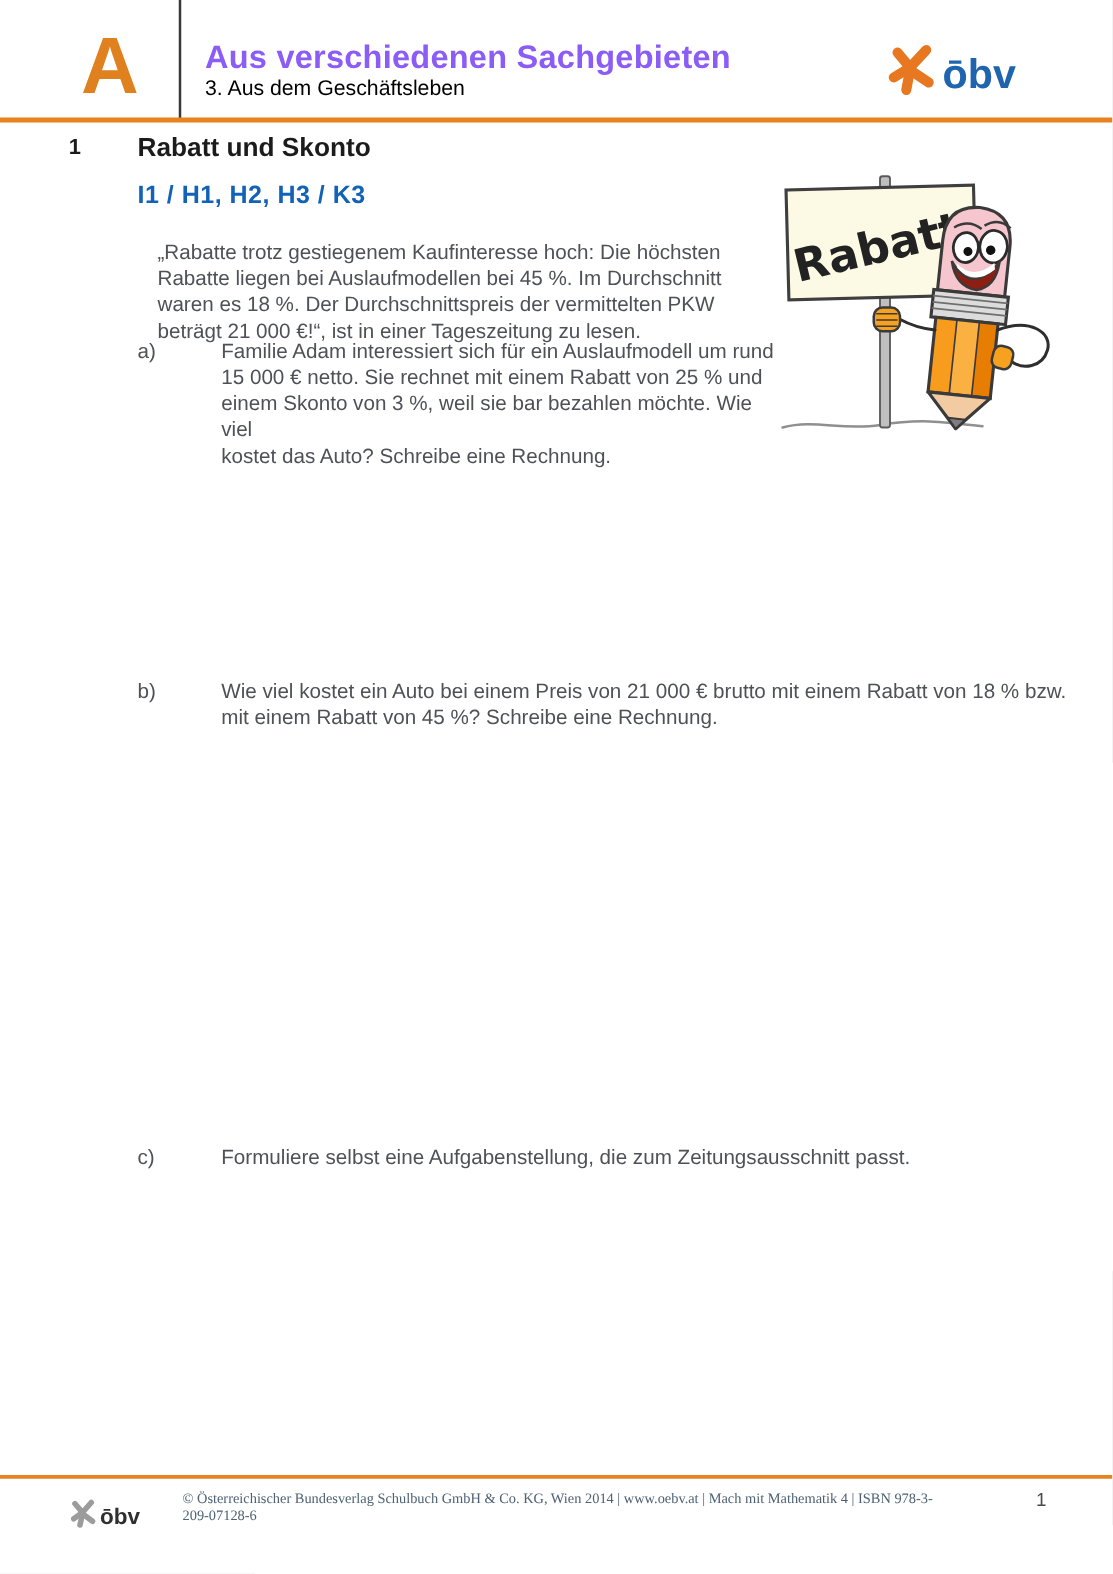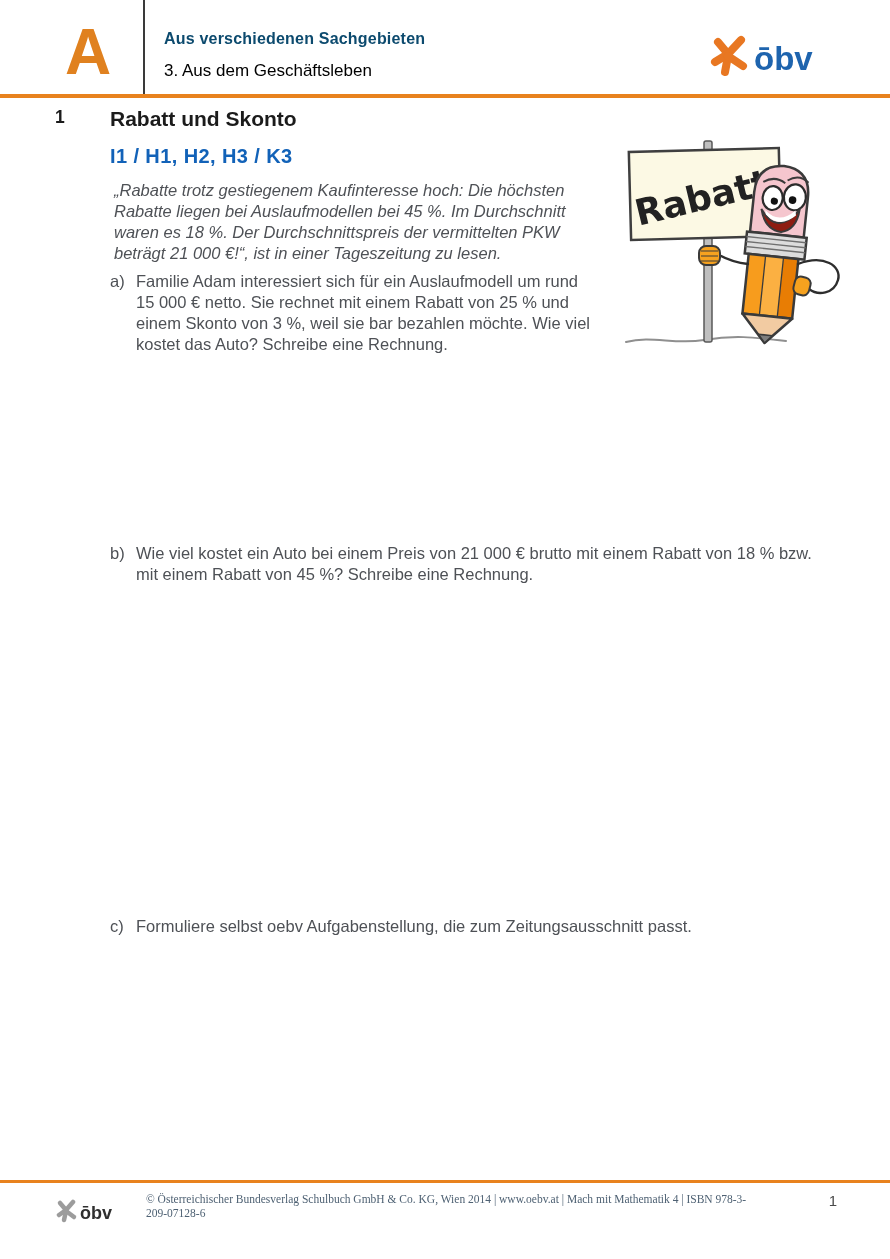--- a/index.html
+++ b/index.html
@@ -16,21 +16,21 @@
     position:absolute;left:55px;top:20px;width:66px;
     text-align:center;font-size:64px;font-weight:bold;line-height:64px;
     color:#E0811F;
   }
   .hdr-divider{
     position:absolute;left:143px;top:0;width:2px;height:95px;
     background:#3a3a3a;
   }
   .hdr-title{
     position:absolute;left:164px;top:30px;
-    font-size:16px;font-weight:bold;color:#0c4a6e;letter-spacing:0.2px;
+    font-size:26px;font-weight:bold;color:#8b5cf6;letter-spacing:0.2px;
   }
   .hdr-subtitle{
     position:absolute;left:164px;top:61px;
     font-size:17px;color:#000000;
   }
   .hdr-logo{position:absolute;left:710px;top:34px;}
   .rule-top{
     position:absolute;left:0;top:94px;width:890px;height:4px;
     background:#E8821E;
   }
@@ -43,20 +43,21 @@
     position:absolute;left:110px;top:107px;
     font-size:21px;font-weight:bold;color:#1B1B1B;
   }
   .code-line{
     position:absolute;left:110px;top:145px;
     font-size:20px;font-weight:bold;color:#1262B8;letter-spacing:0.4px;
   }
   .body-text{
     font-size:16.5px;line-height:21px;color:#4E5156;
     white-space:pre-line;
+    margin-left:41px;
   }
   .intro{position:absolute;left:110px;top:176px;width:480px;}
   .task-item{position:absolute;display:flex;}
   .item-a{left:110px;top:271px;width:520px;}
   .item-b{left:110px;top:543px;width:772px;}
   .item-c{left:110px;top:916px;width:772px;}
   .item-label{
     flex:0 0 26px;font-size:16.5px;line-height:21px;color:#4E5156;
   }
   .item-text{flex:1;}
@@ -99,42 +100,42 @@
       <text x="44" y="36" font-family="Liberation Sans, DejaVu Sans, sans-serif" font-size="33" font-weight="bold" fill="#1E64AE">ōbv</text>
     </svg>
     <div class="rule-top"></div>
   </header>
 
   <main>
     <div class="task-num">1</div>
     <h1 class="task-title" style="margin:0;">Rabatt und Skonto</h1>
     <div class="code-line">I1  /  H1, H2, H3  /  K3</div>
 
-    <p class="intro body-text" style="margin:4px;font-style:italic;">„Rabatte trotz gestiegenem Kaufinteresse hoch: Die höchsten
+    <p class="intro body-text" style="margin:16px;">„Rabatte trotz gestiegenem Kaufinteresse hoch: Die höchsten
 Rabatte liegen bei Auslaufmodellen bei 45&nbsp;%. Im Durchschnitt
 waren es 18&nbsp;%. Der Durchschnittspreis der vermittelten PKW
 beträgt 21&nbsp;000&nbsp;€!“, ist in einer Tageszeitung zu lesen.</p>
 
     <div class="task-item item-a">
       <span class="item-label">a)</span>
       <span class="item-text body-text">Familie Adam interessiert sich für ein Auslaufmodell um rund
 15&nbsp;000&nbsp;€ netto. Sie rechnet mit einem Rabatt von 25&nbsp;% und
 einem Skonto von 3&nbsp;%, weil sie bar bezahlen möchte. Wie viel
 kostet das Auto? Schreibe eine Rechnung.</span>
     </div>
 
     <div class="task-item item-b">
       <span class="item-label">b)</span>
       <span class="item-text body-text">Wie viel kostet ein Auto bei einem Preis von 21&nbsp;000&nbsp;€ brutto mit einem Rabatt von 18&nbsp;% bzw.
 mit einem Rabatt von 45&nbsp;%? Schreibe eine Rechnung.</span>
     </div>
 
     <div class="task-item item-c">
       <span class="item-label">c)</span>
-      <span class="item-text body-text">Formuliere selbst oebv Aufgabenstellung, die zum Zeitungsausschnitt passt.</span>
+      <span class="item-text body-text">Formuliere selbst eine Aufgabenstellung, die zum Zeitungsausschnitt passt.</span>
     </div>
 
     <svg class="illustration" viewBox="0 0 260 215">
 
       <path d="M14,204 C40,197 62,207 92,202 S140,199 174,203" fill="none" stroke="#8F8F8F" stroke-width="2" stroke-linecap="round"></path>
 
       <rect x="92" y="3" width="8" height="201" rx="2" fill="#BFBFBF" stroke="#5a5a5a" stroke-width="1.5"></rect>
 
       <g transform="rotate(-1.5 94 58)">
         <rect x="18" y="12" width="150" height="88" fill="#FCF9E4" stroke="#3F3F3F" stroke-width="2.5"></rect>

